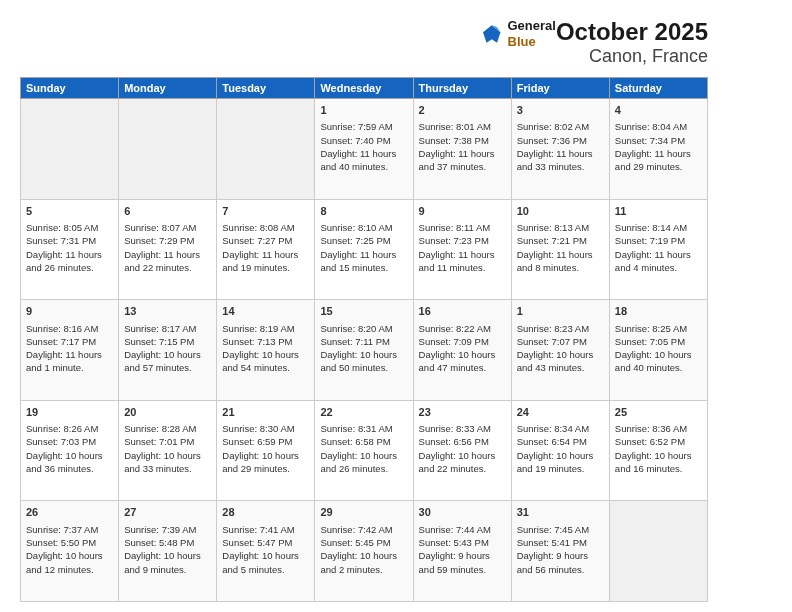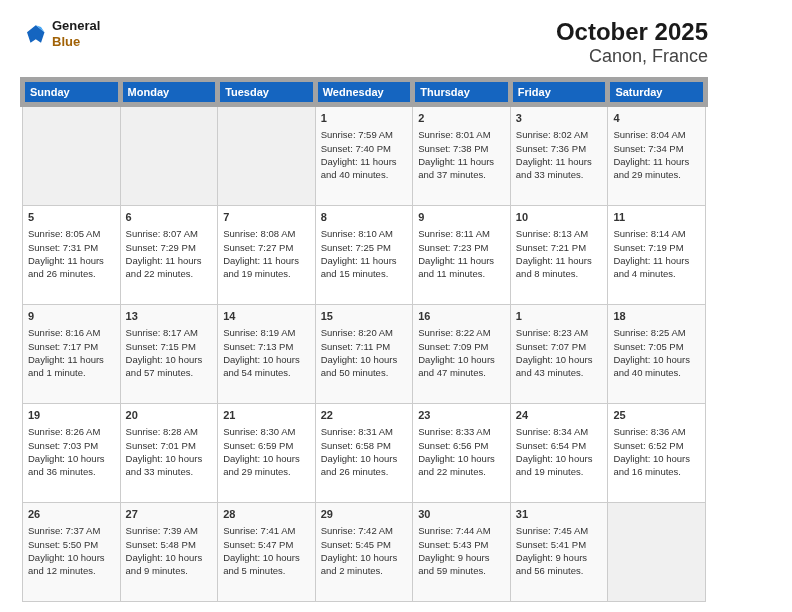--- a/index.html
+++ b/index.html
@@ -9,20 +9,21 @@
       font-family: Arial, sans-serif;
       background: #fff;
       overflow: hidden;
     }
     .page {
       width: 728px;
       height: 612px;
       padding: 18px 20px 10px 20px;
       display: flex;
       flex-direction: column;
+      align-items: flex-end;
     }
     .header {
       display: flex;
       align-items: flex-start;
       justify-content: space-between;
       margin-bottom: 10px;
     }
     .logo {
       display: flex;
       align-items: center;
@@ -50,21 +51,21 @@
       flex: 1;
       font-size: 10px;
     }
     .calendar thead th {
       background: #1565c0;
       color: #fff;
       text-align: left;
       padding: 4px 5px;
       font-size: 11px;
       font-weight: bold;
-      border: 5px solid #a3a3a3;
+      border: 1px solid #a3a3a3;
     }
     .calendar tbody td {
       vertical-align: top;
       border: 1px solid #ccc;
       padding: 4px 5px;
       width: 14.28%;
       height: 80px;
       color: #333;
       font-size: 9.5px;
       line-height: 1.4;

